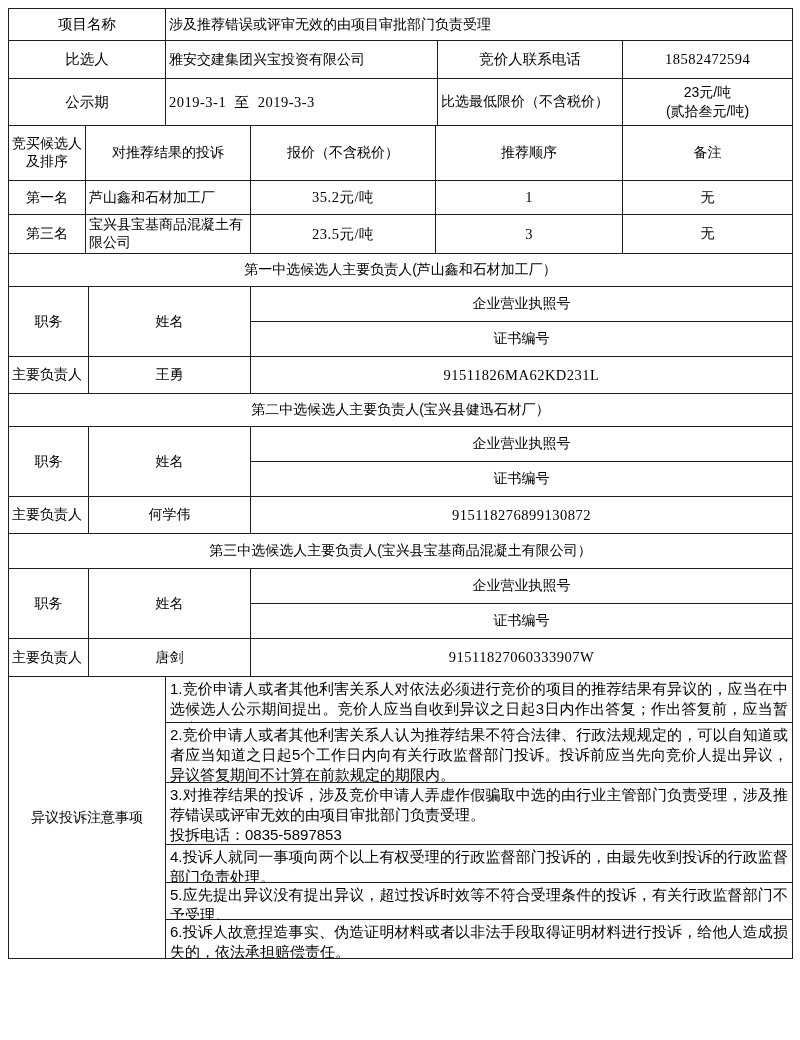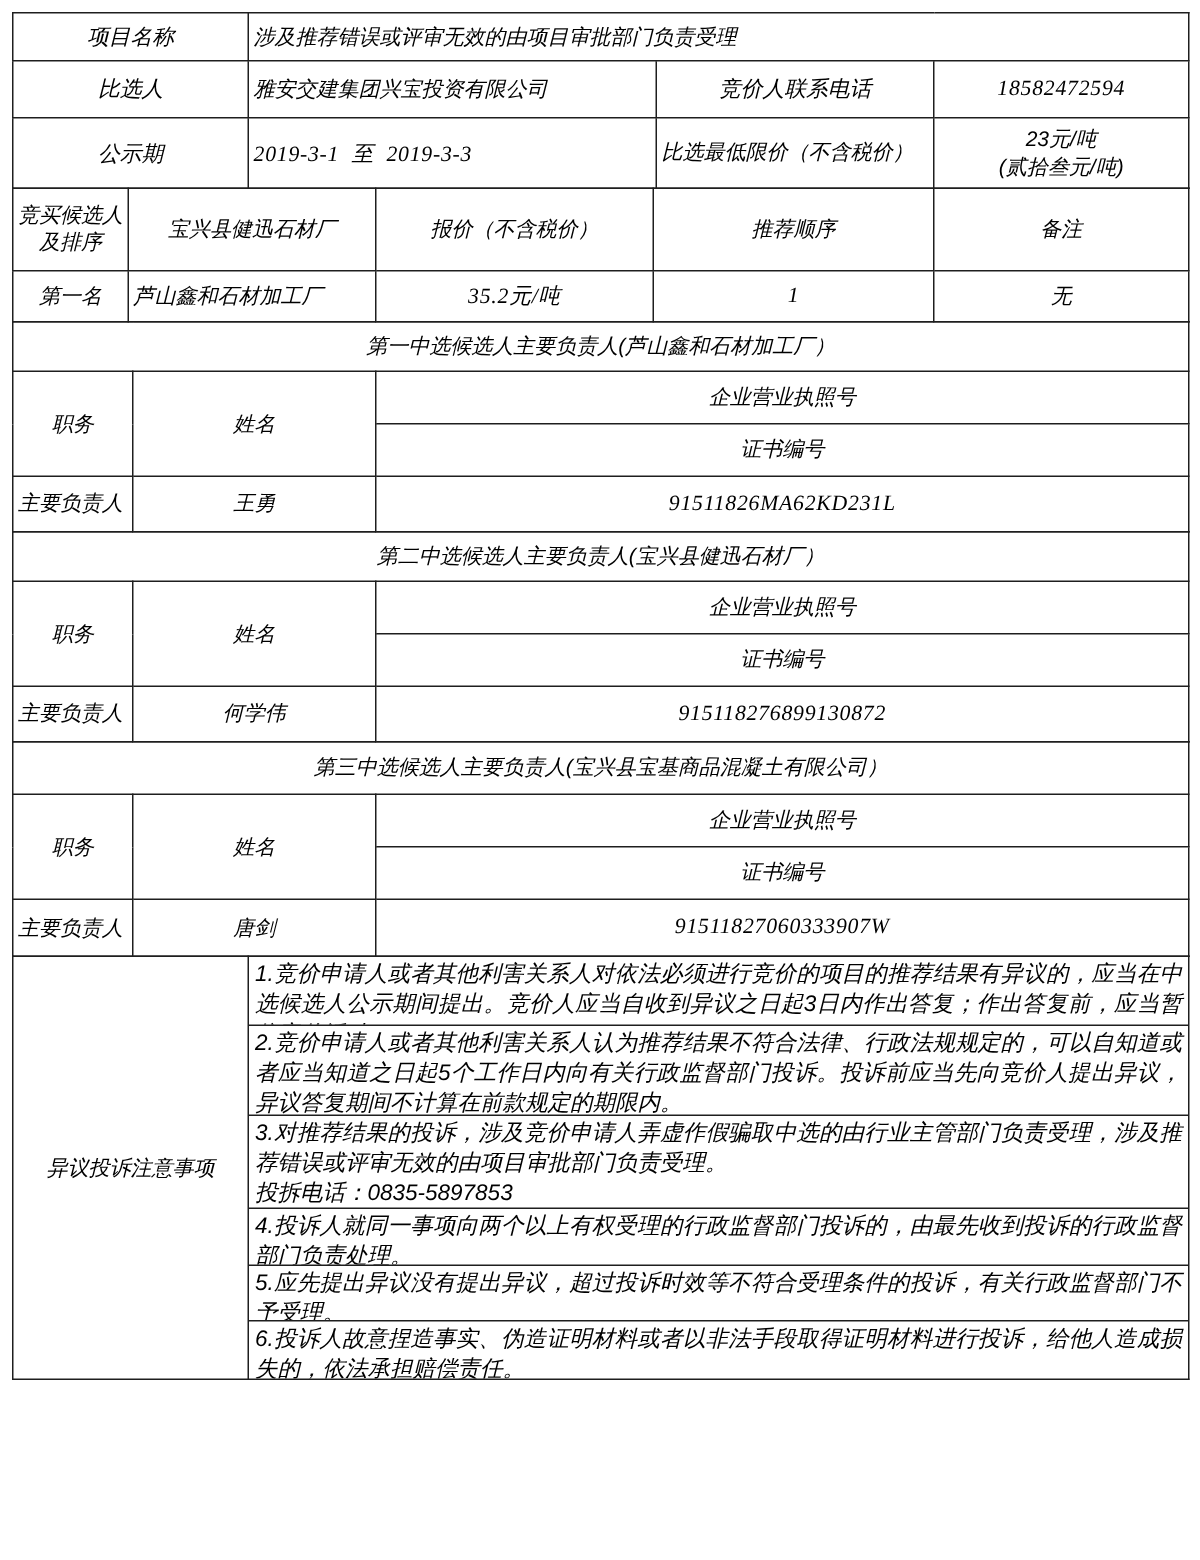--- a/index.html
+++ b/index.html
@@ -1,18 +1,18 @@
 <!DOCTYPE html>
 <html><head>
 <meta charset="utf-8">
 <style>
   html,body{margin:0;padding:0;background:#fff;}
   .page{
     width:800px;height:1040px;box-sizing:border-box;background:#fff;
-    padding:8px;color:#000;font-family:"Liberation Sans",sans-serif;font-style:italic;
+    padding:8px;color:#000;font-family:"Liberation Sans",sans-serif;
   }
   table{border-collapse:collapse;table-layout:fixed;width:784px;}
   table + table{margin-top:-1px;}
   td{
     border:1.5px solid #1e1e1e;padding:1px 3px;vertical-align:middle;
     font-size:14px;text-align:center;overflow:hidden;word-break:break-all;
   }
   .left{text-align:left;}
   .pre{white-space:pre;}
   .num{font-family:"Liberation Serif",serif;font-size:14.5px;letter-spacing:0.5px;margin-top:39px;}
@@ -65,30 +65,37 @@
     <colgroup>
         <col style="width:77px">
         <col style="width:165px">
         <col style="width:185px">
         <col style="width:187px">
         <col style="width:170px">
       </colgroup>
     <tbody>
         <tr style="height:55px">
       <td>竞买候选人及排序</td>
-      <td>宝兴县健迅石材厂</td>
+      <td>对推荐结果的投诉</td>
       <td>报价（不含税价）</td>
       <td>推荐顺序</td>
       <td>备注</td>
     </tr>
     <tr style="height:34px">
       <td>第一名</td>
       <td class="left">芦山鑫和石材加工厂</td>
       <td class="num">35.2元/吨</td>
       <td class="num">1</td>
+      <td>无</td>
+    </tr>
+    <tr style="height:39px">
+      <td>第三名</td>
+      <td class="left">宝兴县宝基商品混凝土有限公司</td>
+      <td class="num">23.5元/吨</td>
+      <td class="num">3</td>
       <td>无</td>
     </tr>
   </tbody>
     </table>
 
   <table>
     <colgroup>
         <col style="width:80px">
         <col style="width:162px">
         <col style="width:542px">

